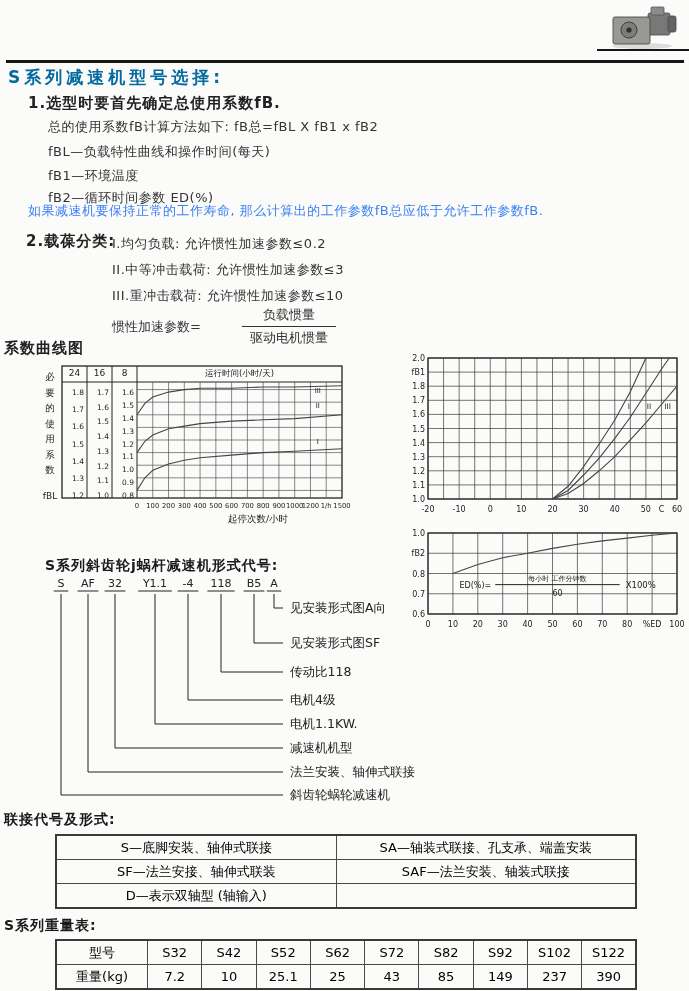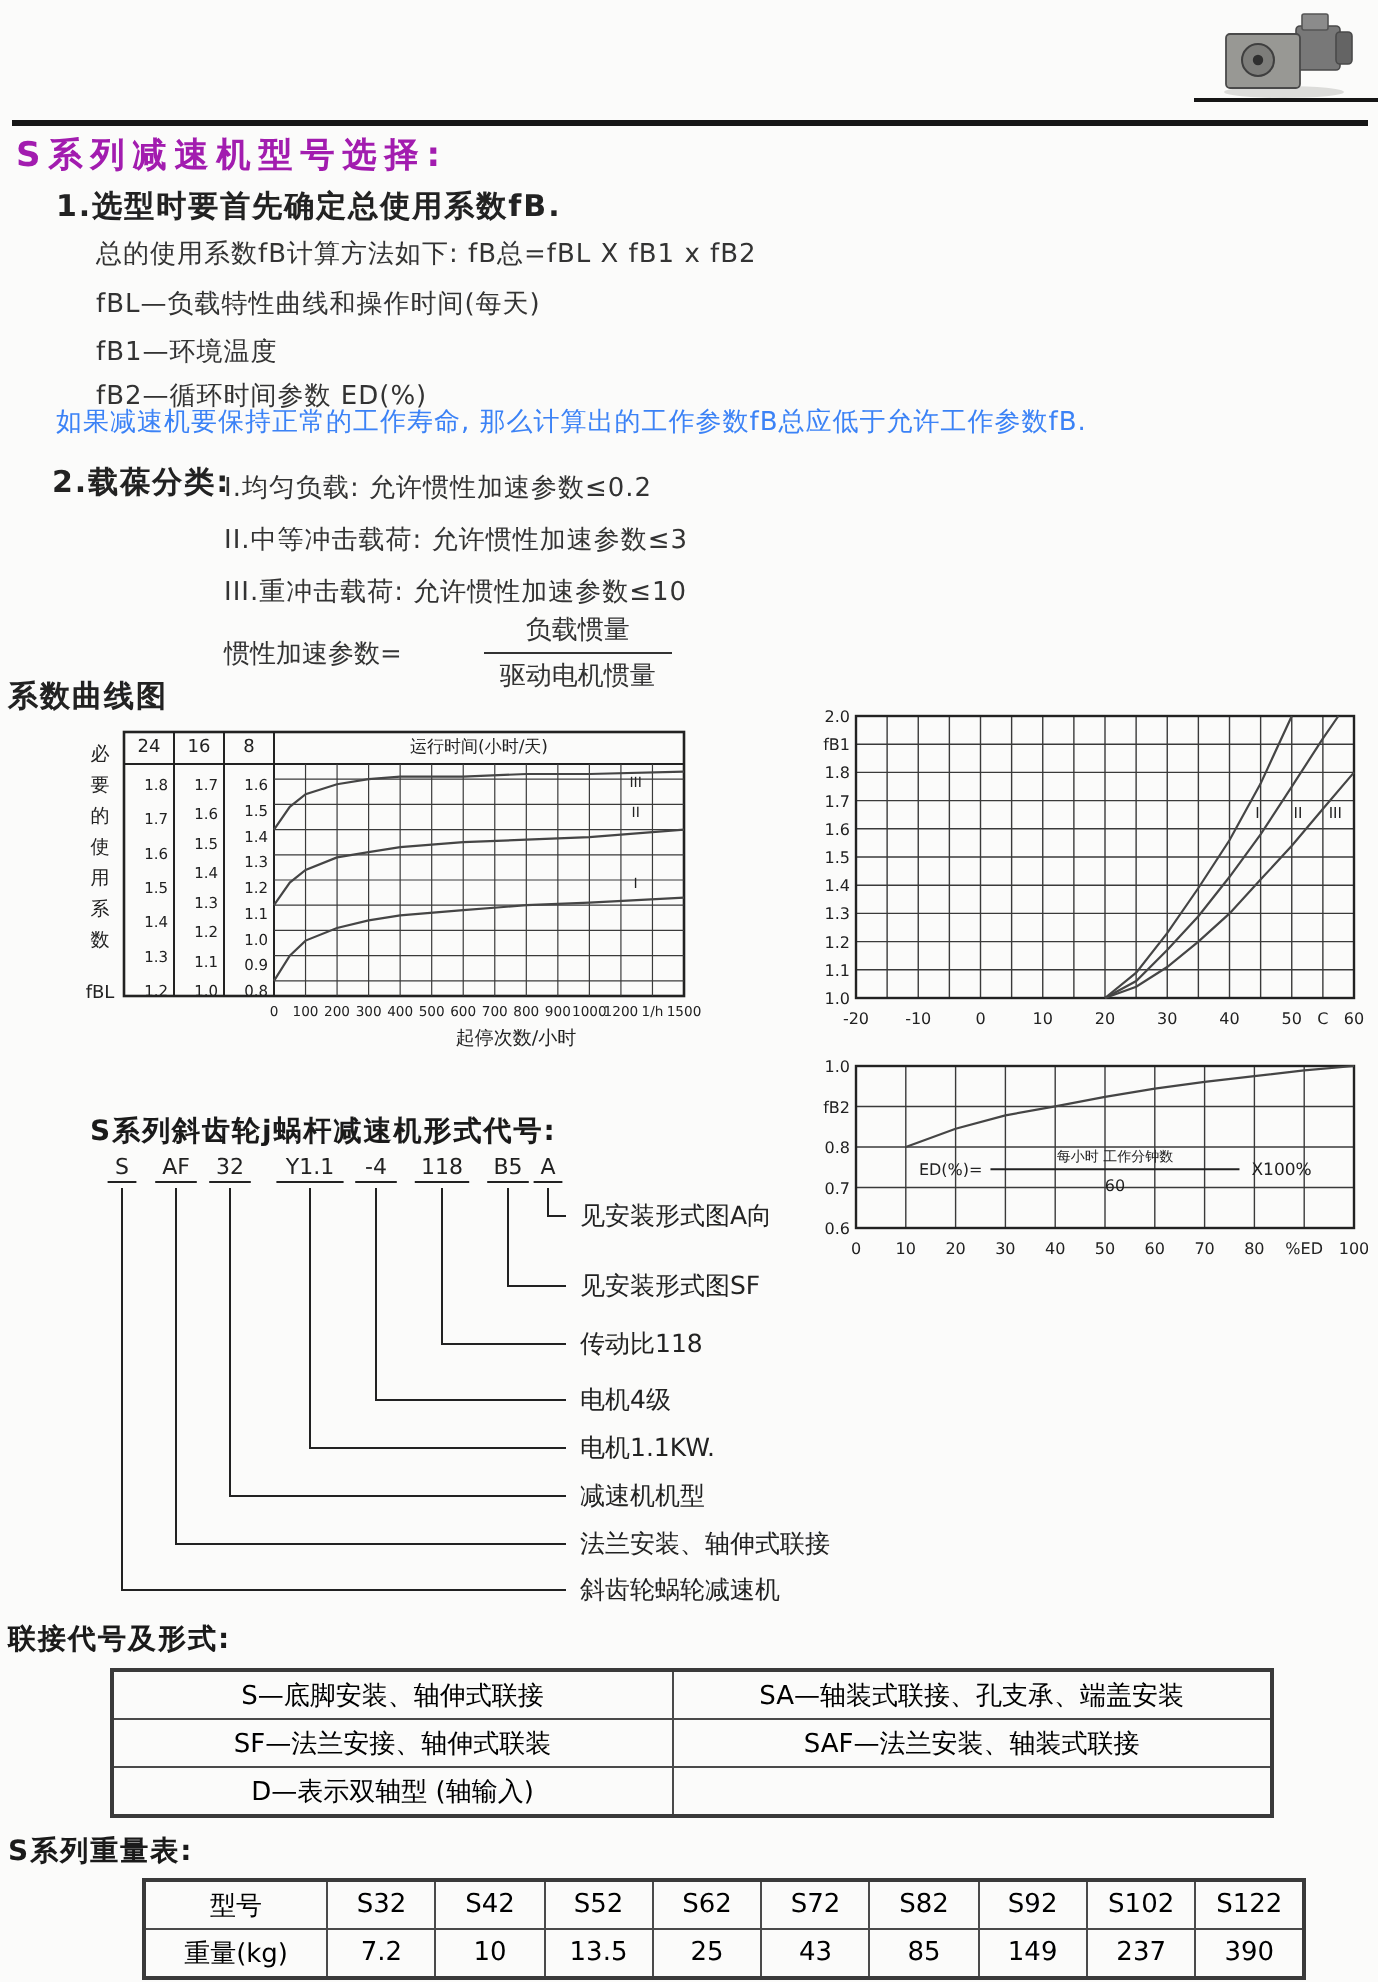--- a/index.html
+++ b/index.html
@@ -2,21 +2,21 @@
 <html><head>
 <meta charset="utf-8">
 <style>
   html,body{margin:0;padding:0;}
   body{
     width:689px;height:991px;background:#fbfbfa;position:relative;overflow:hidden;
     font-family:"DejaVu Sans","Liberation Sans",sans-serif;color:#1c1c1c;
     -webkit-font-smoothing:antialiased;
   }
   .abs{position:absolute;}
-  .page-title{font-size:17px;font-weight:bold;letter-spacing:4px;color:#a21caf;}
+  .page-title{font-size:17px;font-weight:bold;letter-spacing:4px;color:#0369a1;}
   .h1{font-size:15px;font-weight:600;color:#222;letter-spacing:1px;}
   .h2{font-size:14px;font-weight:bold;color:#1a1a1a;letter-spacing:1px;}
   .body-line{font-size:13px;color:#333;letter-spacing:0.5px;white-space:nowrap;}
   .note-line{font-size:13px;color:#3b82f6;letter-spacing:0.5px;white-space:nowrap;}
   .rule{background:#161616;}
   .frac{display:inline-flex;flex-direction:column;align-items:center;vertical-align:middle;margin-left:6px;}
   .frac .num{font-size:13px;color:#333;padding:0 8px 2px 8px;}
   .frac .den{font-size:13px;color:#333;border-top:1.5px solid #333;padding:2px 8px 0 8px;}
   .formula-row{display:flex;align-items:center;font-size:13px;color:#333;}
   table{border-collapse:collapse;table-layout:fixed;width:100%;}
@@ -300,40 +300,40 @@
         </tr>
         <tr>
           <td>D—表示双轴型 (轴输入)</td>
           <td></td>
         </tr>
       </tbody>
     </table>
 </div>
 
 <div class="abs h2" style="left:4px;top:917px;">S系列重量表:</div>
-<div class="abs" style="left:55px;top:939px;width:582px;margin-left:16px;">
+<div class="abs" style="left:55px;top:939px;width:582px;">
   <table class="doc-table" id="weight-table">
       <tbody>
         <tr>
           <td>型号</td>
           <td>S32</td>
           <td>S42</td>
           <td>S52</td>
           <td>S62</td>
           <td>S72</td>
           <td>S82</td>
           <td>S92</td>
           <td>S102</td>
           <td>S122</td>
         </tr>
         <tr>
           <td>重量(kg)</td>
           <td>7.2</td>
           <td>10</td>
-          <td>13.5</td>
+          <td>25.1</td>
           <td>25</td>
           <td>43</td>
           <td>85</td>
           <td>149</td>
           <td>237</td>
           <td>390</td>
         </tr>
       </tbody>
     </table>
 </div>

